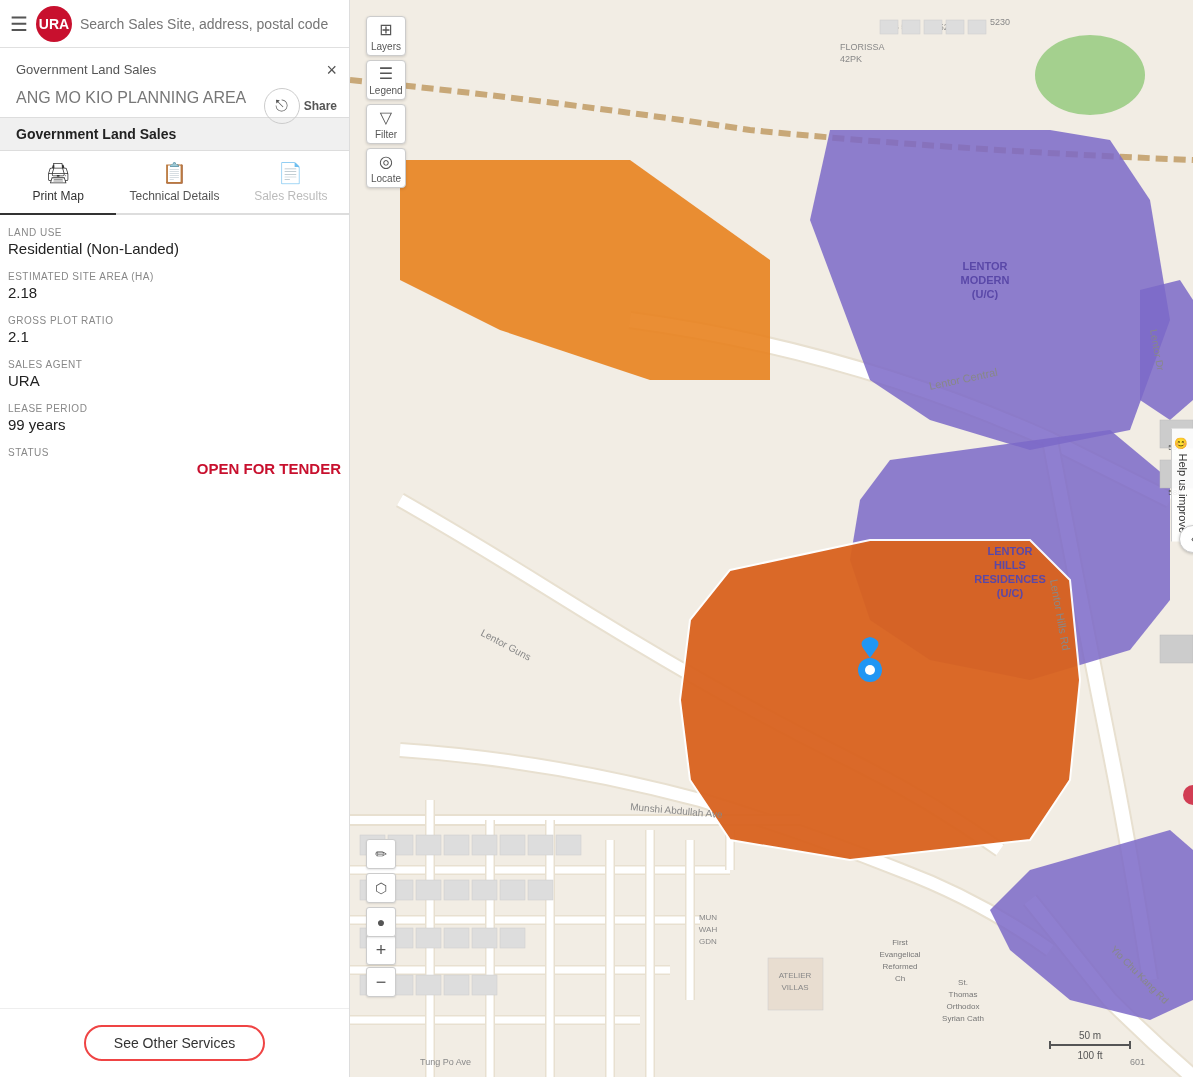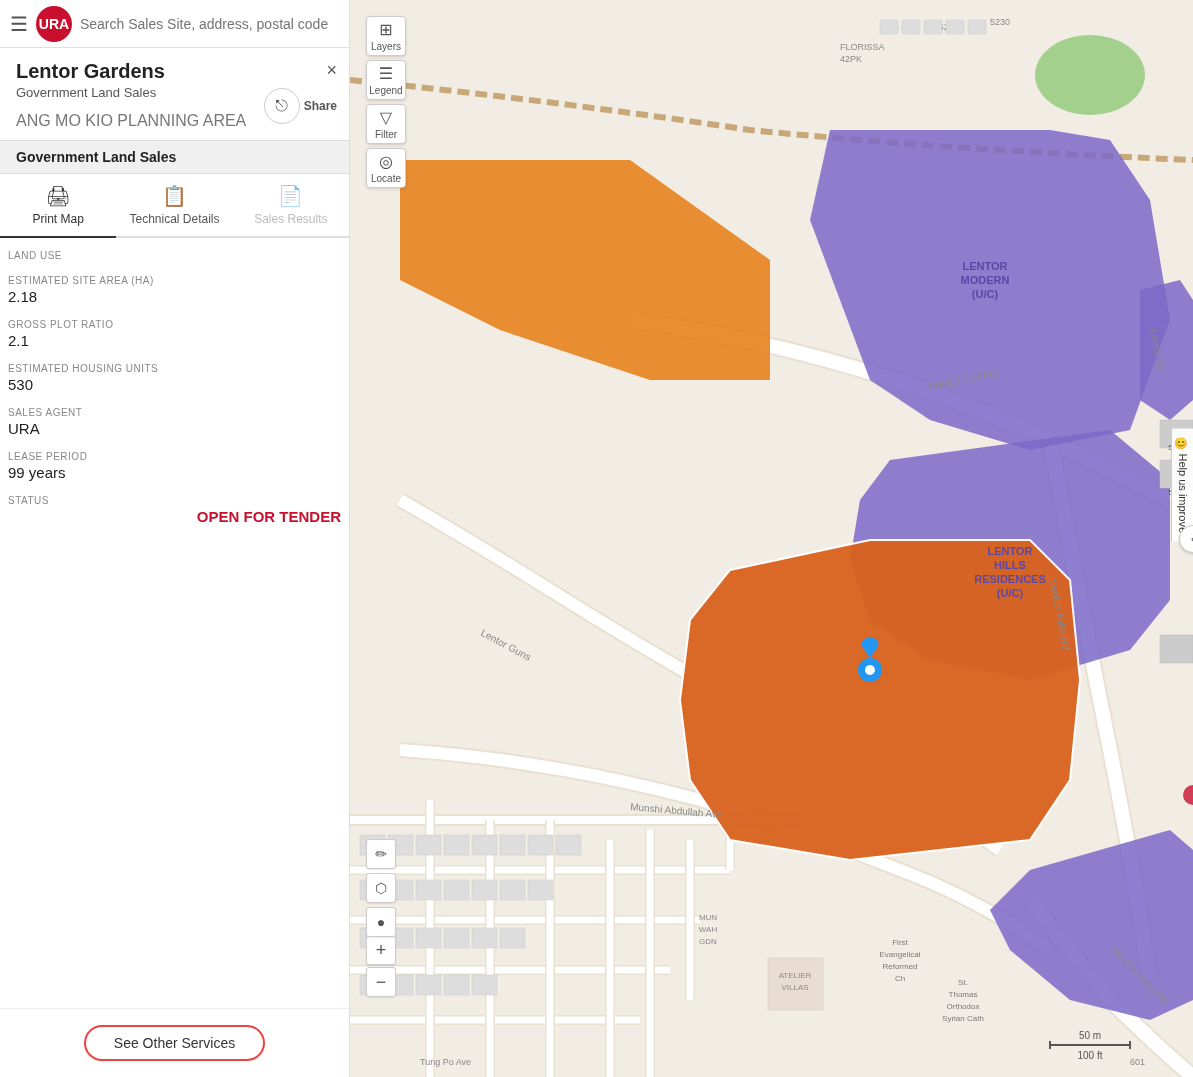--- a/index.html
+++ b/index.html
@@ -312,21 +312,20 @@
 
   <div id="topbar">
     <span id="hamburger-icon">☰</span>
     <div id="logo">
       <span>URA</span>
     </div>
     <input id="search-input" type="text" placeholder="Search Sales Site, address, postal code" style="">
   </div>
 
   <div id="panel-header">
-    <div id="panel-title">Lentor Gardens</div>
     <div id="panel-subtitle">Government Land Sales</div>
     <button id="close-btn">×</button>
     <div id="share-area">
       <div id="share-icon-wrap">⎋</div>
       <span id="share-label">Share</span>
     </div>
   </div>
   <div id="planning-area">ANG MO KIO PLANNING AREA</div>
 
   <div id="section-header">Government Land Sales</div>
@@ -342,32 +341,29 @@
     </div>
     <div class="tab disabled">
       <span class="tab-icon">📄</span>
       <span>Sales Results</span>
     </div>
   </div>
 
   <div id="details">
     <div class="detail-item">
       <div class="detail-label">LAND USE</div>
+      <div class="detail-value">Residential (Non-Landed)</div>
     </div>
     <div class="detail-item">
       <div class="detail-label">ESTIMATED SITE AREA (HA)</div>
       <div class="detail-value">2.18</div>
     </div>
     <div class="detail-item">
       <div class="detail-label">GROSS PLOT RATIO</div>
       <div class="detail-value">2.1</div>
-    </div>
-    <div class="detail-item">
-      <div class="detail-label">ESTIMATED HOUSING UNITS</div>
-      <div class="detail-value">530</div>
     </div>
     <div class="detail-item">
       <div class="detail-label">SALES AGENT</div>
       <div class="detail-value">URA</div>
     </div>
     <div class="detail-item">
       <div class="detail-label">LEASE PERIOD</div>
       <div class="detail-value">99 years</div>
     </div>
     <div class="detail-item">

